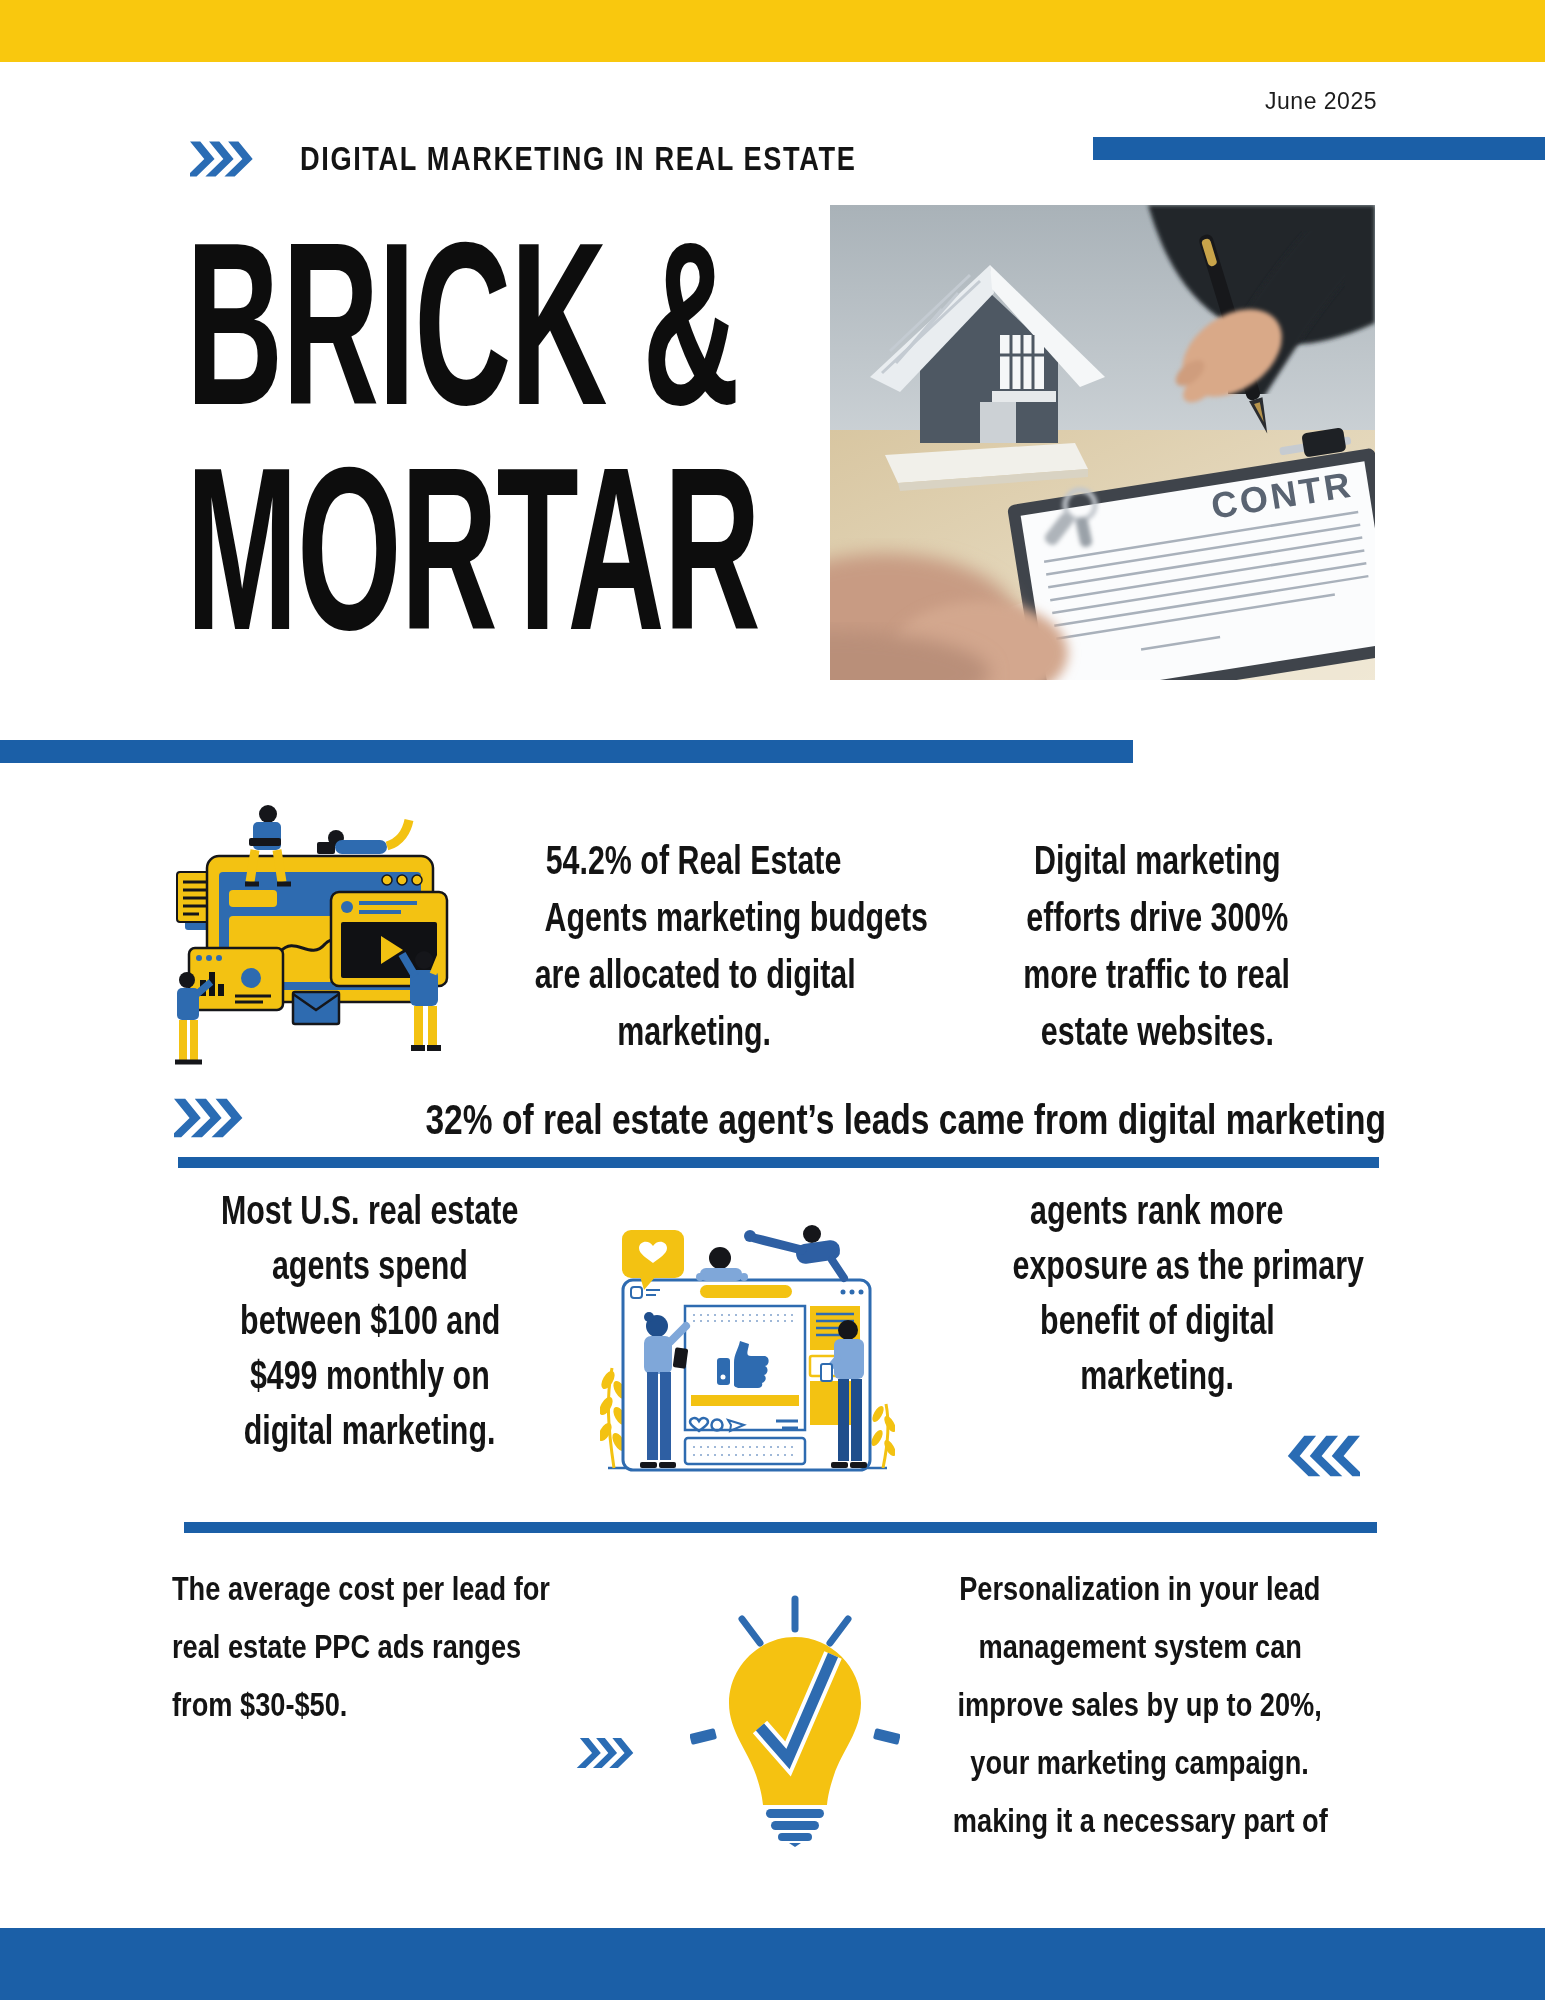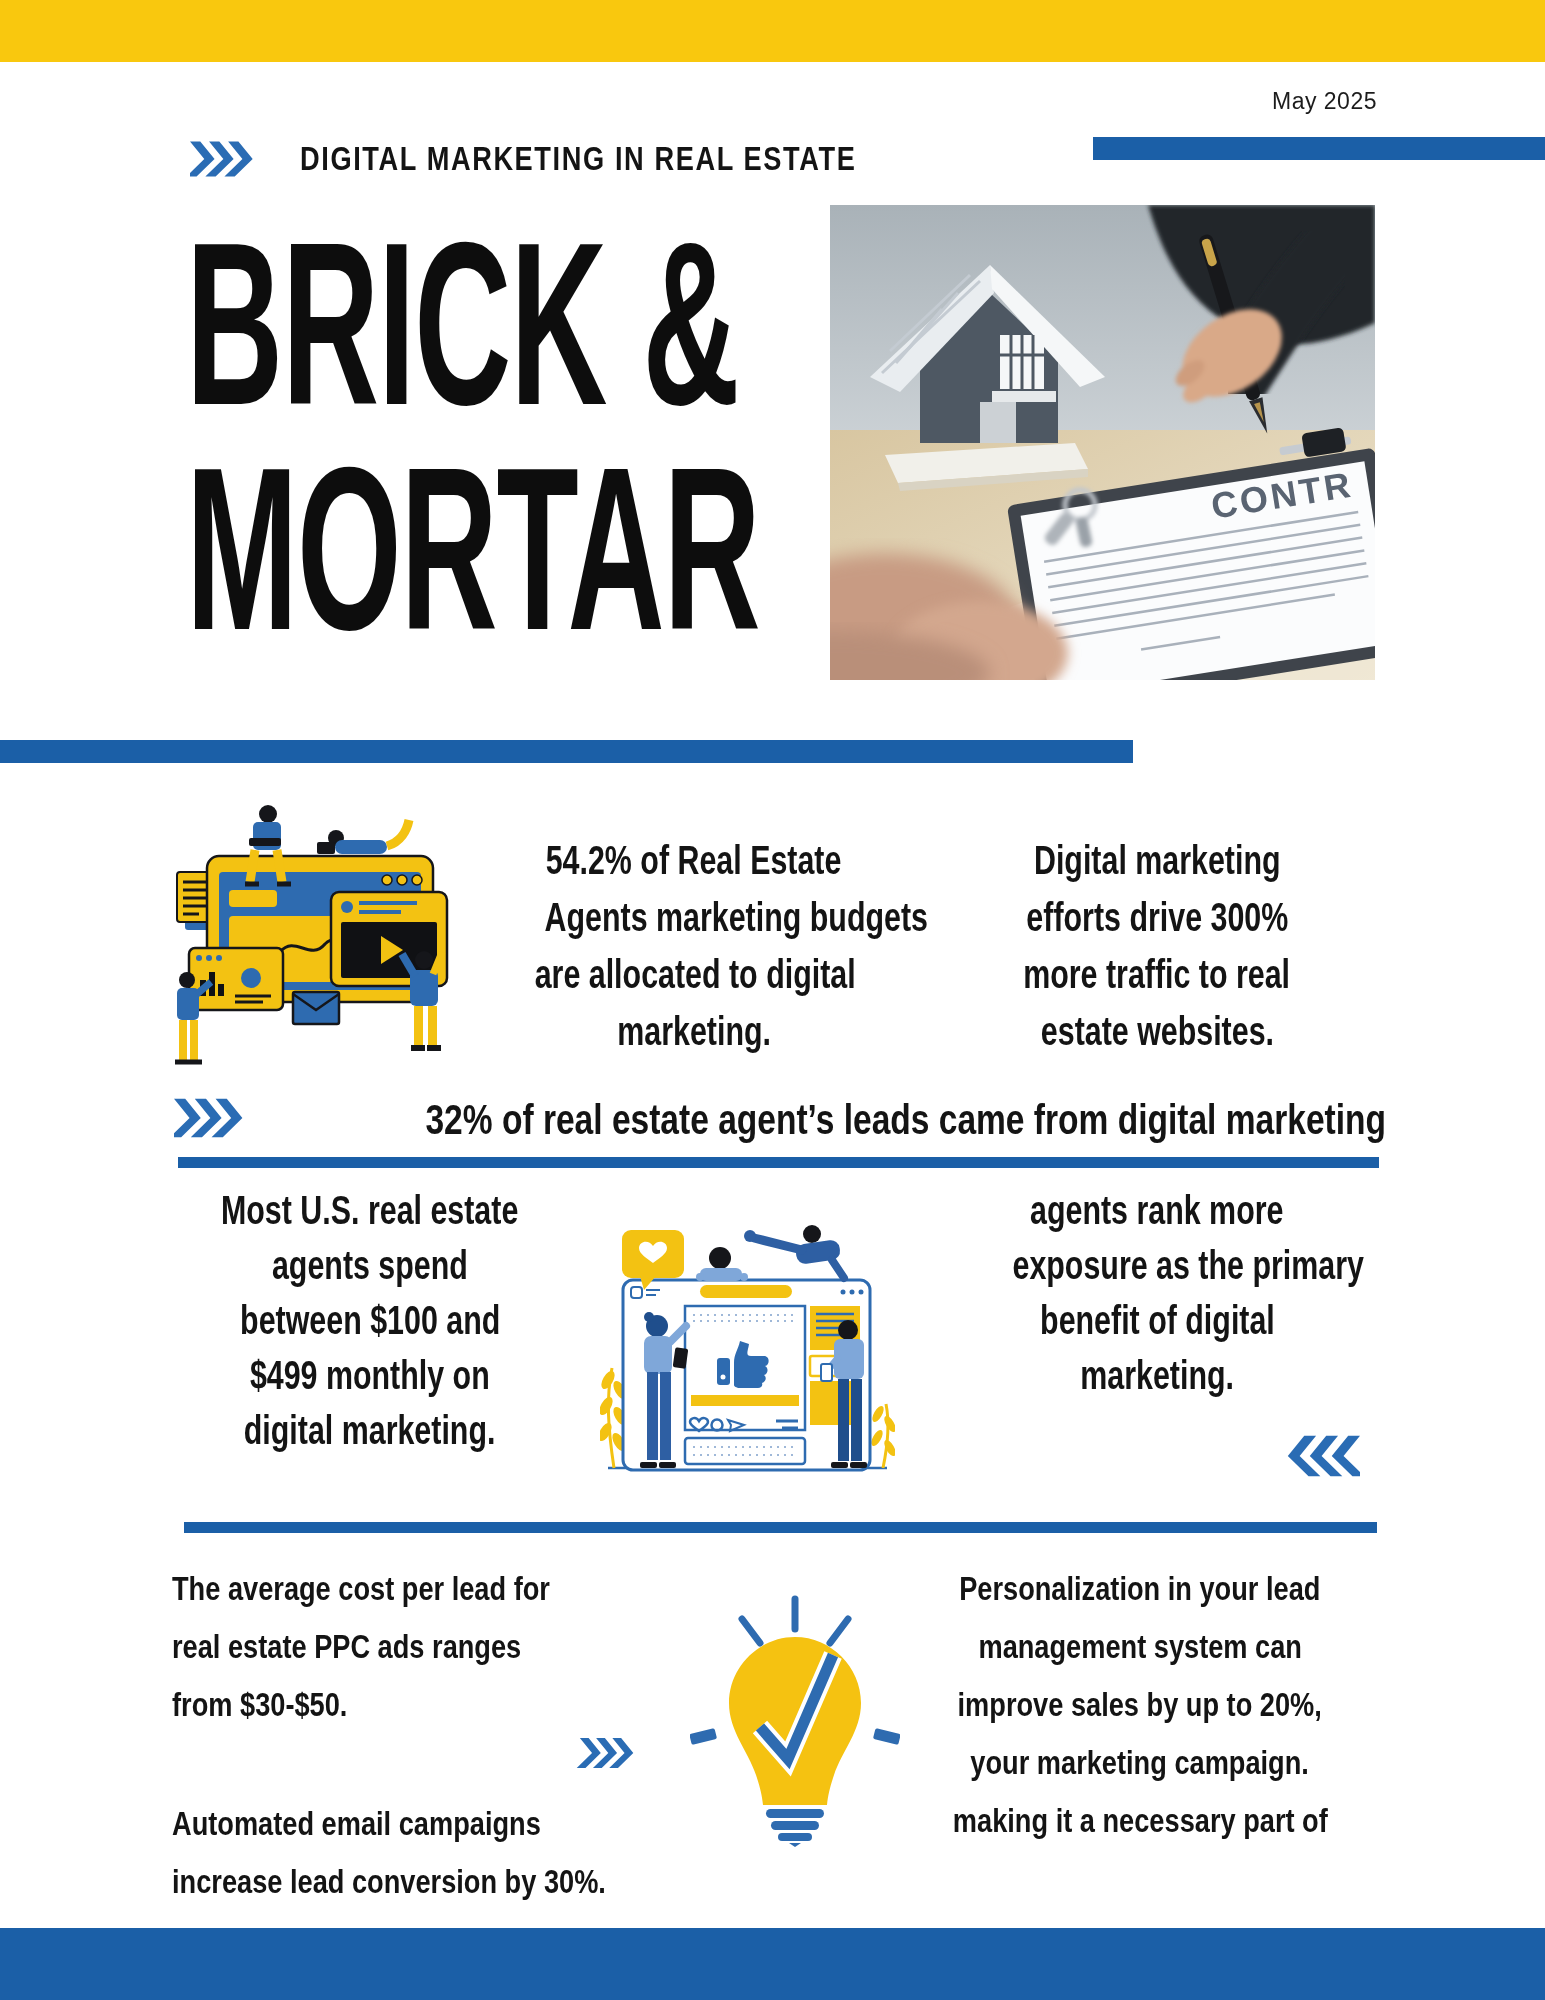--- a/index.html
+++ b/index.html
@@ -43,21 +43,21 @@
   svg .fy{fill:var(--iy);} svg .fb{fill:var(--ib);} svg .fk{fill:#15161a;}
   svg .sy{stroke:var(--iy);} svg .sb{stroke:var(--ib);} svg .sk{stroke:#15161a;}
   svg .nf{fill:none;}
 </style>
 </head>
 <body>
 
 <div class="stage">
 
   <div class="bar topbar"></div>
-  <div class="date">May 2025</div>
+  <div class="date">June 2025</div>
   <div class="bar hdr-bluebar"></div>
 
   <svg class="chev" style="left:190px;top:139px" width="66" height="40" viewBox="0 0 90 48">
     <g transform="skewX(-6)" fill="var(--chev)">
       <path d="M0,0 H14 L36,24 L14,48 H0 L22,24 Z"></path>
       <path d="M26,0 H40 L62,24 L40,48 H26 L48,24 Z"></path>
       <path d="M52,0 H66 L88,24 L66,48 H52 L74,24 Z"></path>
     </g>
   </svg>
   <div class="kicker"><span>DIGITAL MARKETING IN REAL ESTATE</span></div>
@@ -345,24 +345,20 @@
     <div class="cline"><span class="c">real estate PPC ads ranges</span></div>
     <div class="cline"><span class="c">from $30-$50.</span></div>
   </div>
   <svg class="chev" style="left:576px;top:1738px" width="64" height="30" viewBox="0 0 90 48">
     <g transform="skewX(-6)" fill="var(--chev)">
       <path d="M0,0 H14 L36,24 L14,48 H0 L22,24 Z"></path>
       <path d="M26,0 H40 L62,24 L40,48 H26 L48,24 Z"></path>
       <path d="M52,0 H66 L88,24 L66,48 H52 L74,24 Z"></path>
     </g>
   </svg>
-  <div class="stat left-align s-bottom blb">
-    <div class="cline"><span class="c">Automated email campaigns</span></div>
-    <div class="cline"><span class="c">increase lead conversion by 30%.</span></div>
-  </div>
 
   <svg class="chev" style="left:690px;top:1585px" width="210" height="262" viewBox="0 0 210 262">
     <g class="sb nf" stroke-width="7" stroke-linecap="round">
       <path d="M105,14 V44"></path>
         <path d="M52,34 L70,58"></path>
         <path d="M158,34 L140,58"></path>
     </g>
     <rect x="0" y="146" width="26" height="11" rx="2" class="fb" transform="rotate(-14 13 151)"></rect>
     <rect x="184" y="146" width="26" height="11" rx="2" class="fb" transform="rotate(14 197 151)"></rect>
     <path d="M105,52 C141,52 171,82 171,118 C171,146 152,166 144,190 C140,202 138,210 137,220 L73,220 C72,210 70,202 66,190 C58,166 39,146 39,118 C39,82 69,52 105,52 Z" fill="#f5c211"></path>

